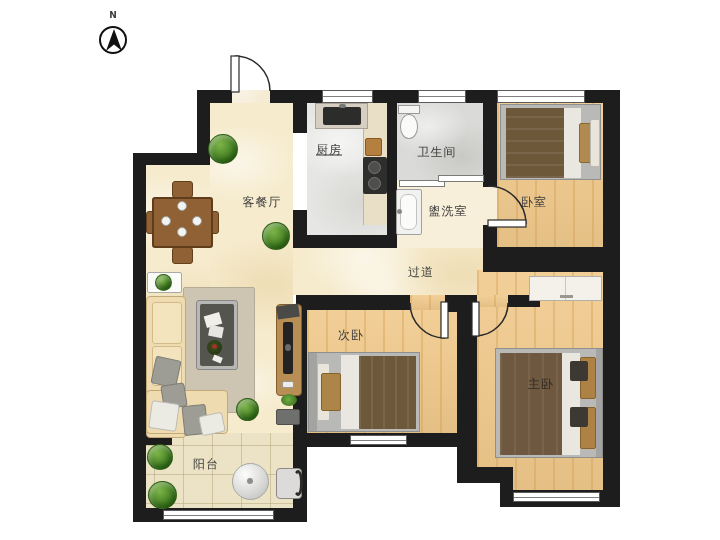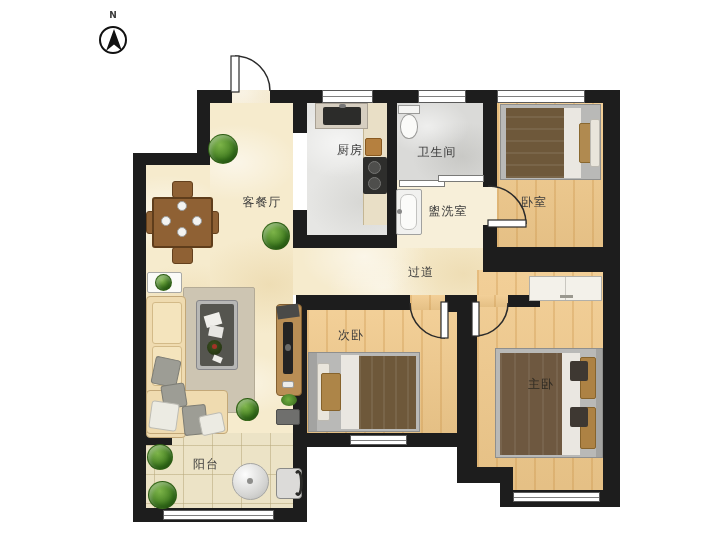--- a/index.html
+++ b/index.html
@@ -205,21 +205,21 @@
     <path d="M 508 303 A 33 33 0 0 1 475 336" fill="none" stroke="#2b2b2b" stroke-width="1.5"></path>
     <rect x="472" y="302" width="7" height="34" fill="#ffffff" stroke="#2b2b2b" stroke-width="1.2"></rect>
   </svg>
 
   <span class="lbl" style="left:113px;top:15px;font-size:9px;font-weight:bold;letter-spacing:0;">N</span>
   <div class="abs" style="left:99px;top:26px;width:28px;height:28px;border:2px solid #111;border-radius:50%;background:#fff;z-index:30;"></div>
   <div class="abs" style="left:106px;top:29px;width:16px;height:22px;background:#111;z-index:31;
               clip-path:polygon(50% 0, 100% 100%, 50% 70%, 0 100%);"></div>
 
   <span class="lbl" style="left:262px;top:202px;">客餐厅</span>
-  <span class="lbl" style="left:350px;top:150px;">厨房</span>
+  <span class="lbl" style="left:329px;top:150px;text-decoration:underline;">厨房</span>
   <span class="lbl" style="left:437px;top:152px;">卫生间</span>
   <span class="lbl" style="left:534px;top:202px;">卧室</span>
   <span class="lbl" style="left:448px;top:211px;">盥洗室</span>
   <span class="lbl" style="left:421px;top:272px;font-family:Liberation Serif, serif;">过道</span>
   <span class="lbl" style="left:351px;top:335px;">次卧</span>
   <span class="lbl" style="left:541px;top:384px;color:#2e2a22;">主卧</span>
   <span class="lbl" style="left:206px;top:464px;">阳台</span>
 
 </div>
 

